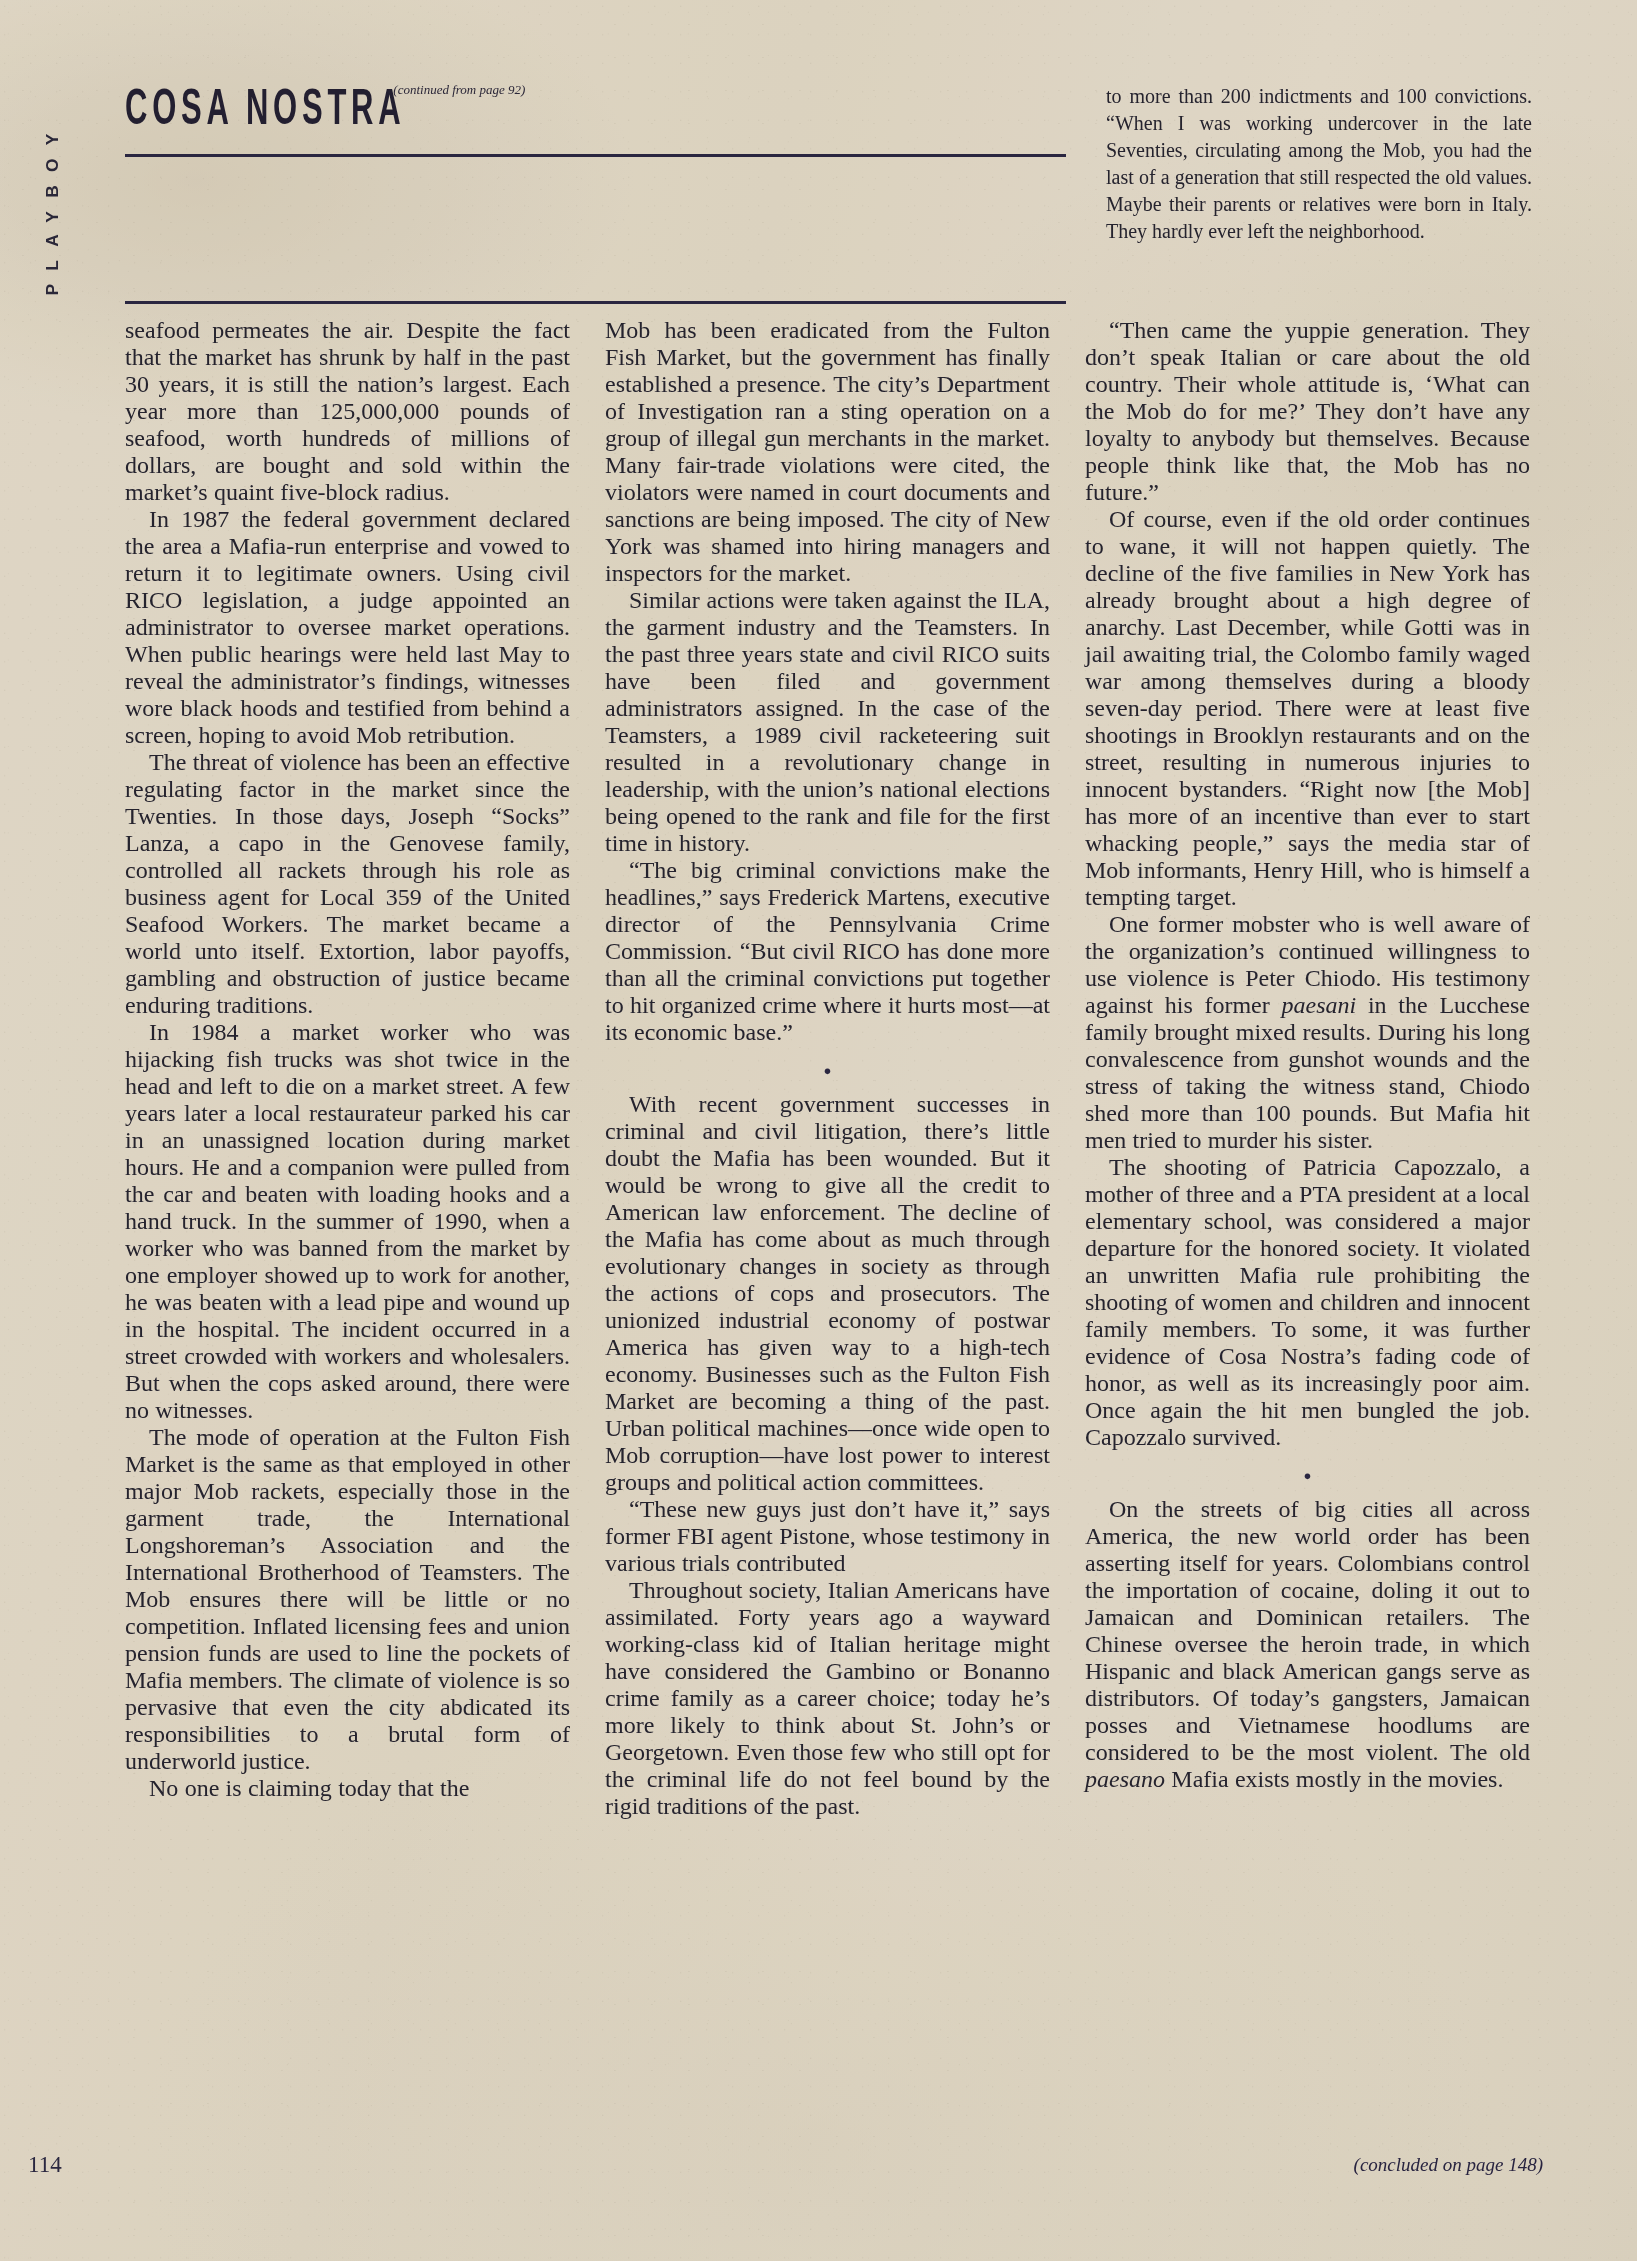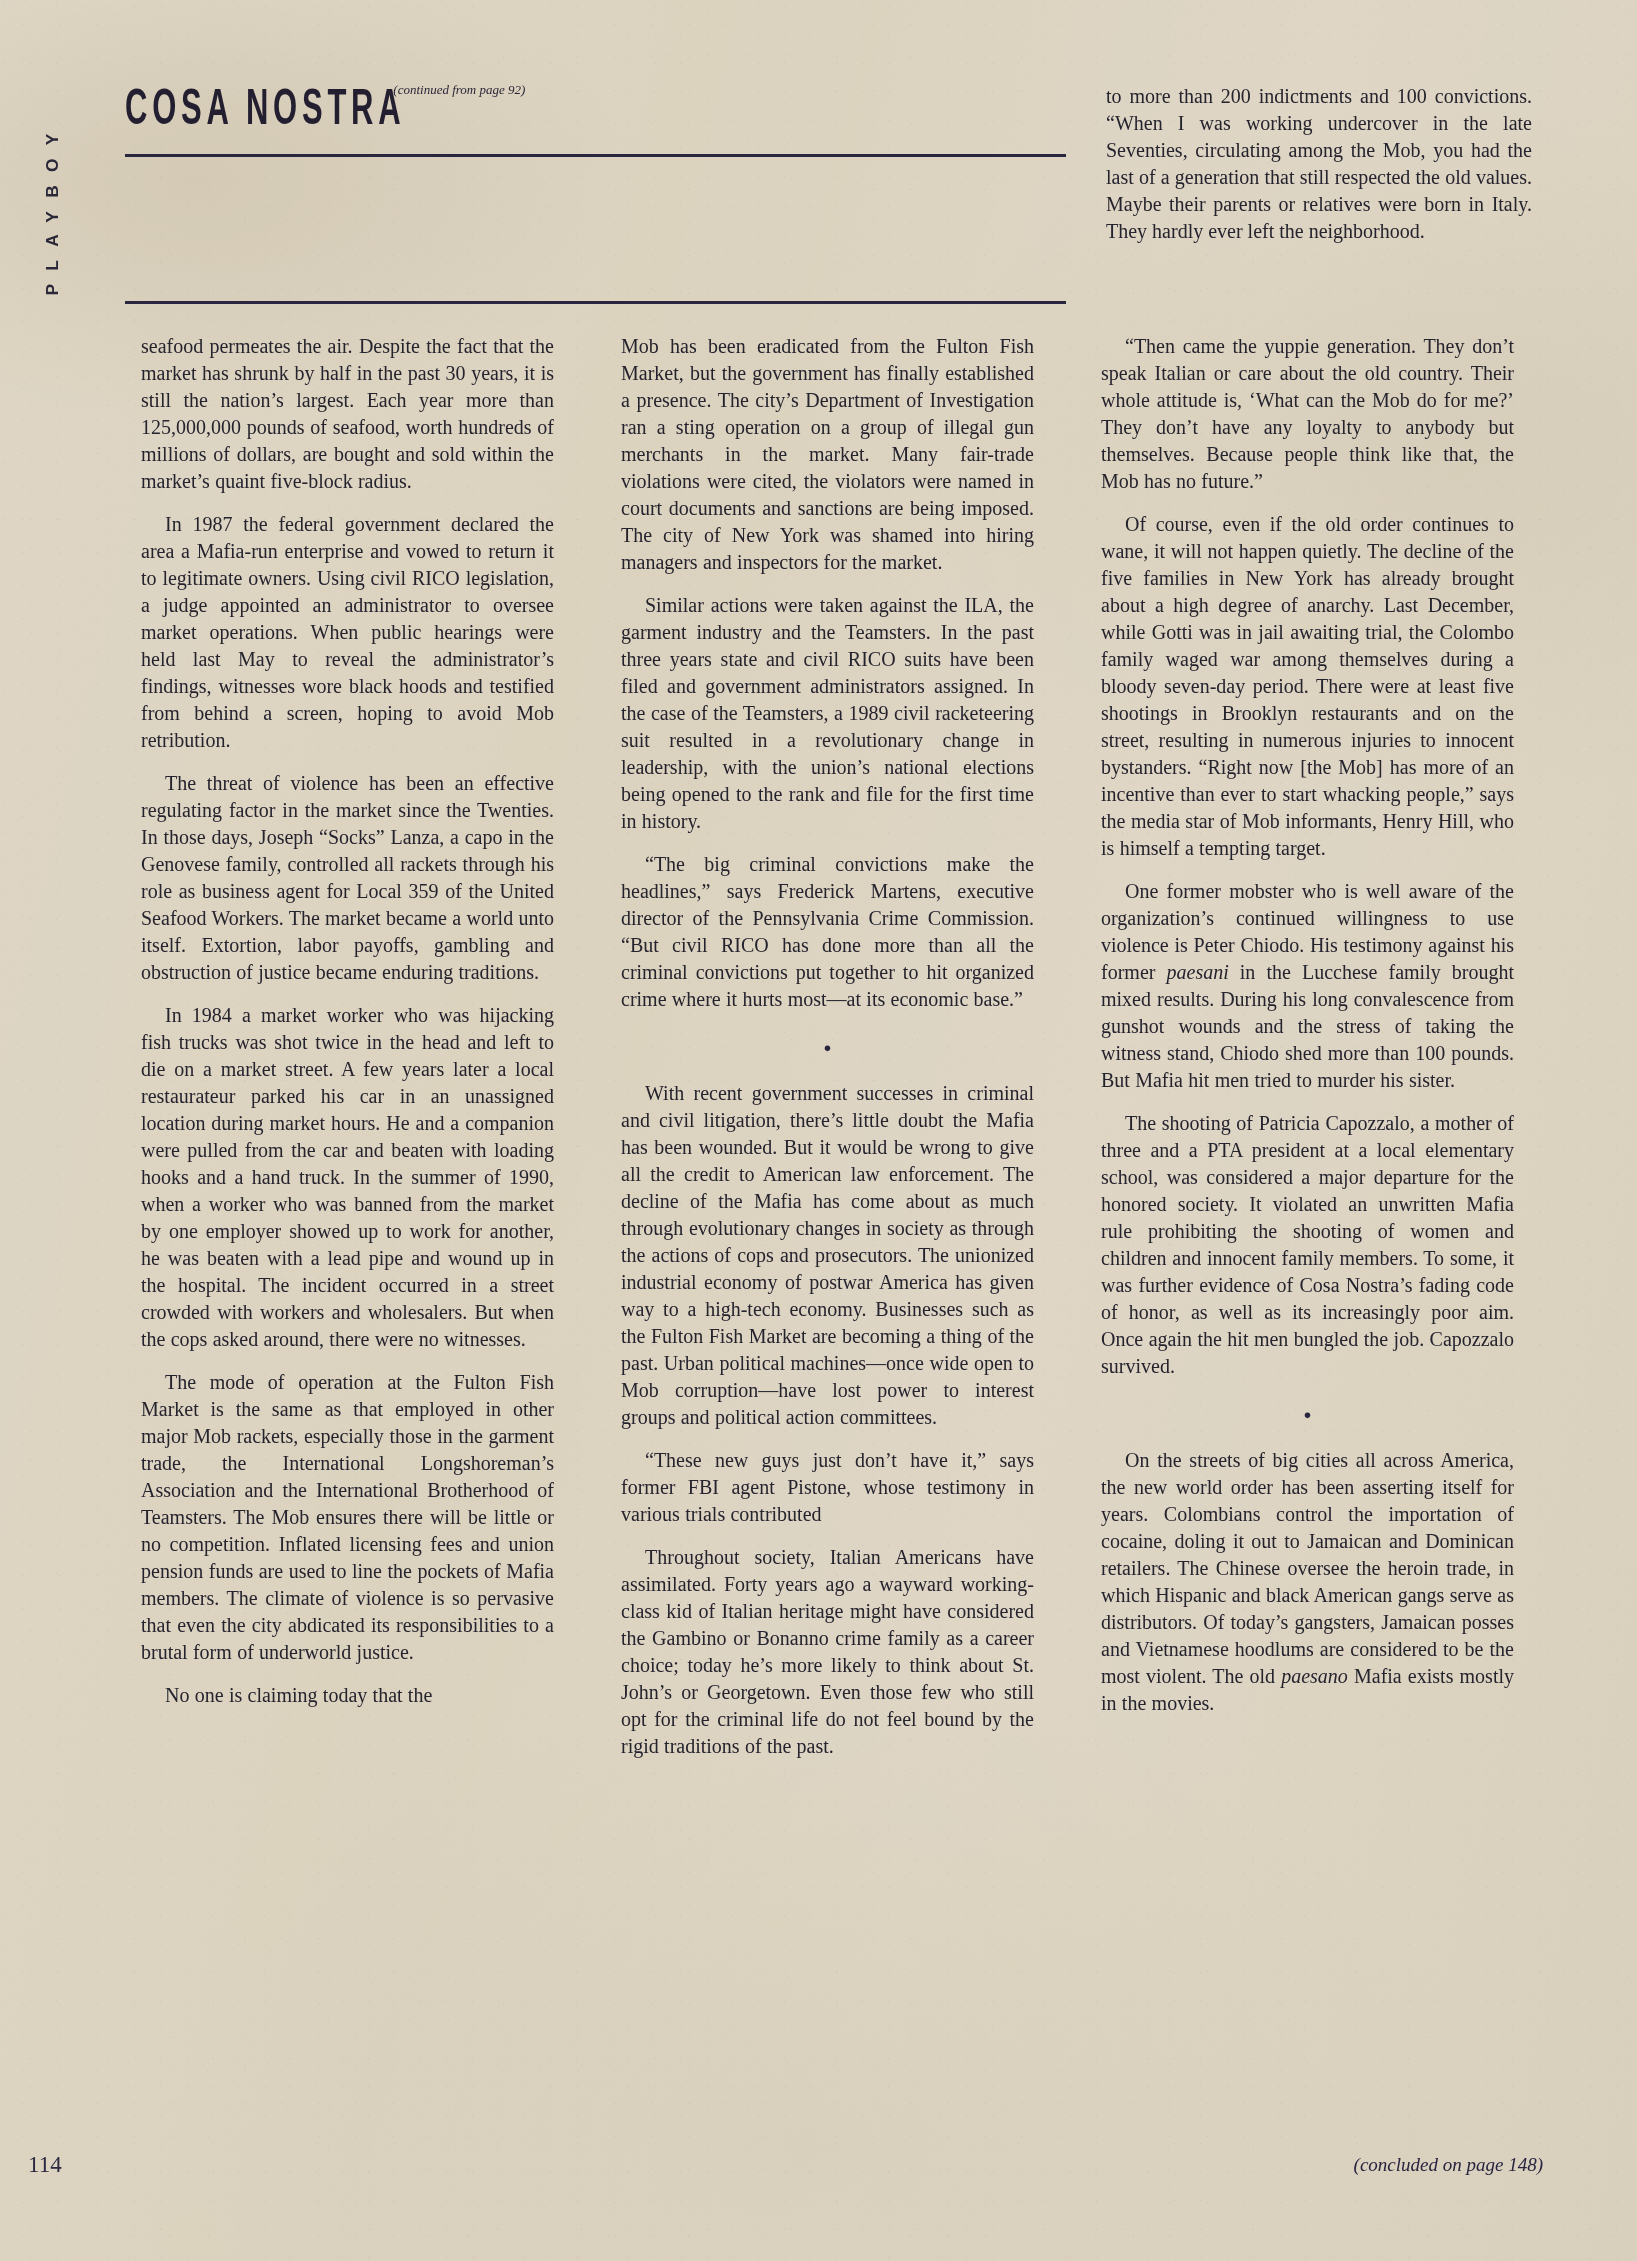--- a/index.html
+++ b/index.html
@@ -122,24 +122,24 @@
     position: absolute;
     left: 125px;
     top: 317px;
     width: 1405px;
     display: flex;
     gap: 35px;
   }
   .col { width: 445px; }
 
   .col p {
-    margin: 16px;
+    margin: 0;
     text-align: justify;
     text-indent: 24px;
-    font-size: 20px;
+    font-size: 24px;
     line-height: 27px;
     hyphens: manual;
     word-spacing: 0.3px;
   }
   .col p.noindent { text-indent: 0; }
 
   .col-3 { position: relative; }
   
   .col-3-top {
     position: absolute;

